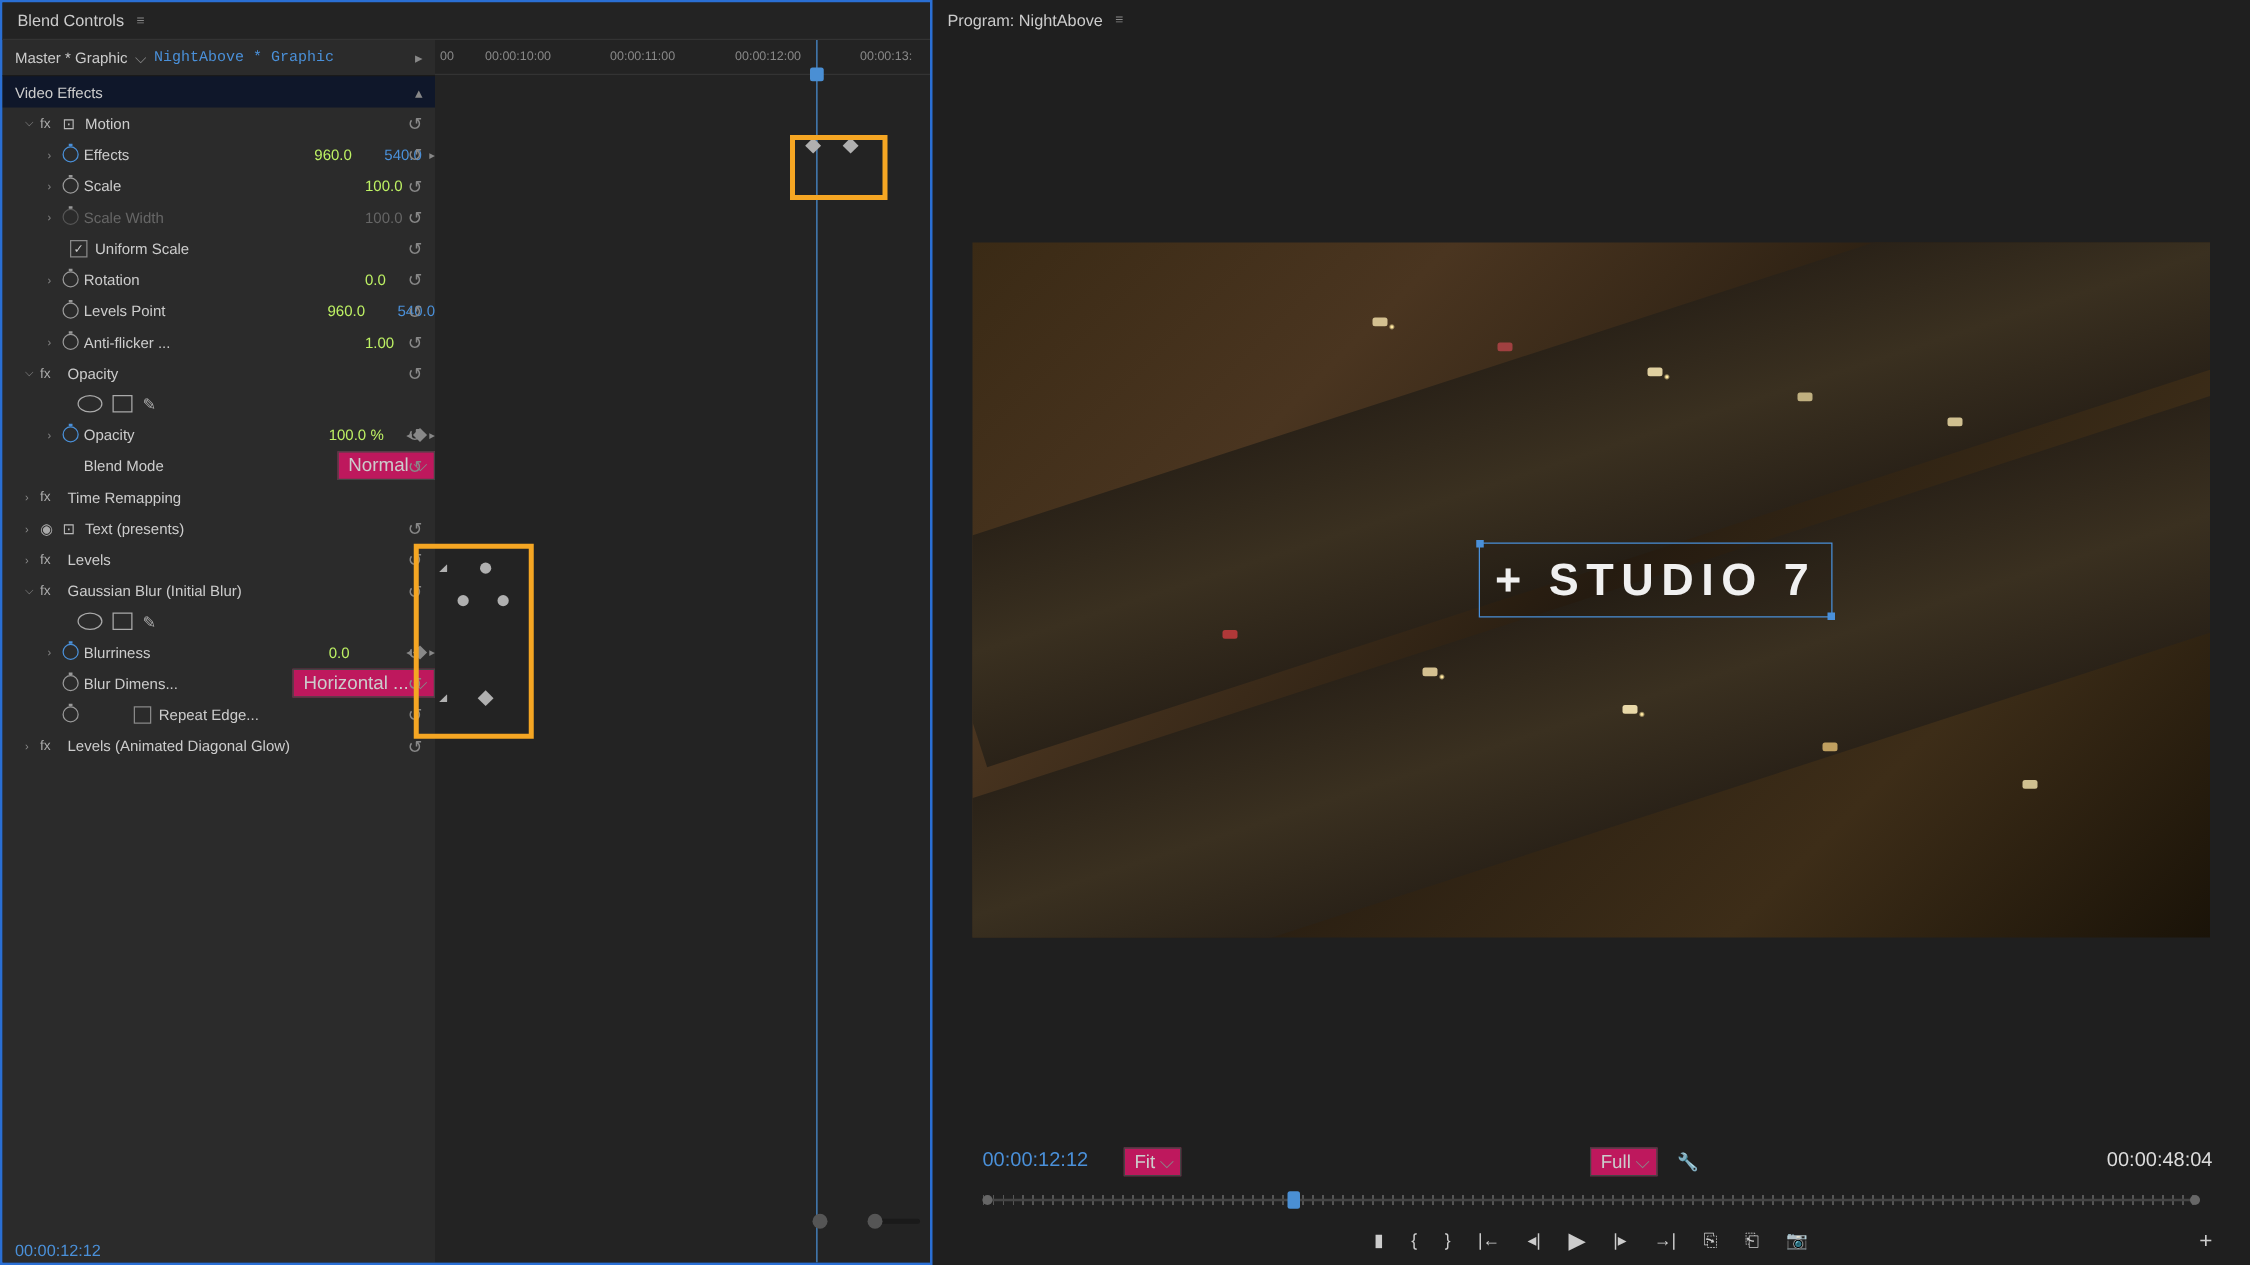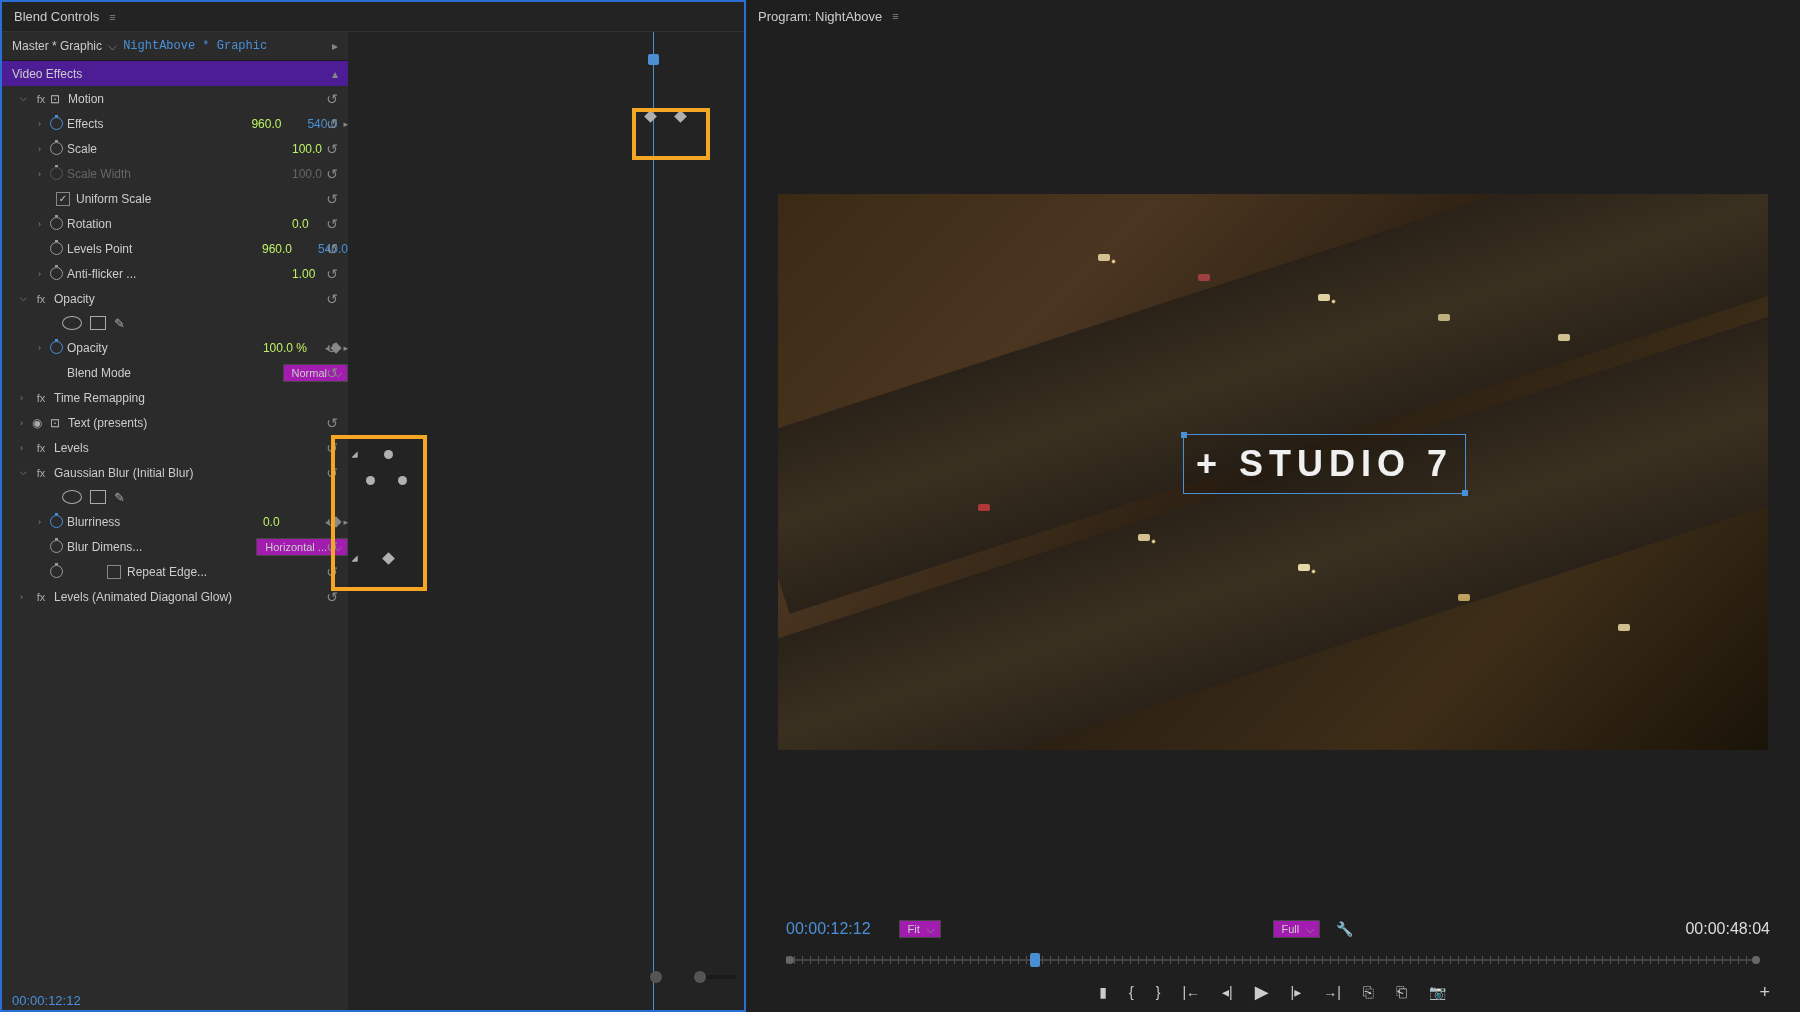--- a/index.html
+++ b/index.html
@@ -15,26 +15,26 @@
 .eff-body { flex:1; display:flex; overflow:hidden; }
 .eff-props { width:346px; background:#2b2b2b; display:flex; flex-direction:column; position:relative; }
 .eff-timeline { flex:1; background:#232323; position:relative; }
 
 .master-row { height:28px; display:flex; align-items:center; padding:0 10px; font-size:12px; }
 .master-row .m1 { color:#ccc; }
 .master-row .chev { margin:0 6px; color:#888; }
 .master-row .m2 { color:#4a90d9;font-family:Liberation Mono, monospace; }
 .arrow-right { margin-left:auto; color:#888; }
 
-.section-hdr { height:26px; background:#4c1d95; display:flex; align-items:center; padding:0 10px; font-size:12px; color:#ccc; border-top:1px solid #1a1a1a; }
+.section-hdr { height:26px; background:#0f172a; display:flex; align-items:center; padding:0 10px; font-size:12px; color:#ccc; border-top:1px solid #1a1a1a; }
 .section-hdr .tri { margin-left:auto; color:#888; }
 
 .prop-row { height:25px; display:flex; align-items:center; padding-left:18px; position:relative; font-size:12px; }
 .prop-row .tw { width:12px; color:#888; font-size:9px; }
-.prop-row .fx { width:18px; color:#aaa; font-size:11px;text-align:center; }
+.prop-row .fx { width:18px; color:#aaa; font-size:11px; }
 .prop-row .ico { width:18px; }
 .prop-row .lbl { flex:1; color:#ccc; }
 .prop-row .val { color:#bef264; width:56px; }
 .prop-row .val2 { color:#4a90d9; }
 .prop-row .dim { color:#666; }
 .prop-row .reset { position:absolute; right:10px; color:#888; font-size:14px; }
 .indent1 { padding-left:36px; }
 .indent2 { padding-left:54px; }
 
 .stopwatch { display:inline-block; width:13px; height:13px; border:1.5px solid #999; border-radius:50%; position:relative; margin-right:4px; vertical-align:middle; }
@@ -47,21 +47,21 @@
 
 .mask-shapes { display:flex; gap:8px; padding-left:60px; align-items:center; height:24px; }
 .shape-ellipse { width:20px; height:14px; border:1.5px solid #aaa; border-radius:50%; }
 .shape-rect { width:16px; height:14px; border:1.5px solid #aaa; }
 .shape-pen { color:#aaa; font-size:13px; }
 
 .kf-nav { display:flex; gap:3px; align-items:center; margin-left:6px; }
 .kf-nav span { color:#888; font-size:9px; }
 .kf-diamond { width:8px; height:8px; background:#888; transform:rotate(45deg); }
 
-.dd { background:#a21caf; border:1px solid #444; padding:2px 20px 2px 8px; color:#ccc; font-size:11px; position:relative; display:inline-block; }
+.dd { background:#be185d; border:1px solid #444; padding:2px 20px 2px 8px; color:#ccc; font-size:15px; position:relative; display:inline-block; }
 .dd::after { content:'⌵'; position:absolute; right:5px; color:#888; }
 
 
 .time-ruler { height:28px; display:flex; align-items:center; position:relative; border-bottom:1px solid #333; font-size:10px; color:#888; }
 .time-ruler span { position:absolute; }
 .clip-bar { height:26px; background:#6a7a8a; display:flex; align-items:center; padding-left:8px; color:#ddd; font-size:12px; border-top:1px solid #1a1a1a; margin-left:0; }
 
 .playhead { position:absolute; top:0; bottom:0; width:1px; background:#4a8fd4; left:305px; }
 .playhead::before { content:''; position:absolute; top:22px; left:-5px; width:11px; height:11px; background:#4a8fd4; border-radius:2px; }
 .kf-dot { width:9px; height:9px; background:#b0b0b0; transform:rotate(45deg); position:absolute; }
@@ -291,20 +291,27 @@
           <span class="tw">›</span>
           <span class="fx">fx</span>
           <span class="lbl" style="margin-left:4px">Levels (Animated Diagonal Glow)</span>
           <span class="reset">↺</span>
         </div>
 
         <div class="tc-row">00:00:12:12</div>
       </div>
 
       <div class="eff-timeline">
+        <div class="time-ruler">
+          <span style="left:4px">00</span>
+          <span style="left:40px">00:00:10:00</span>
+          <span style="left:140px">00:00:11:00</span>
+          <span style="left:240px">00:00:12:00</span>
+          <span style="left:340px">00:00:13:</span>
+        </div>
         <div class="playhead"></div>
 
         <div class="kf-dot" style="top:80px; left:298px"></div>
         <div class="kf-dot" style="top:80px; left:328px"></div>
 
         <div class="kf-dot" style="top:418px; left:2px; clip-path:polygon(50% 0,100% 50%,50% 100%)"></div>
         <div class="kf-dot" style="top:418px; left:36px; border-radius:50%; transform:none"></div>
         <div class="kf-dot" style="top:444px; left:18px; border-radius:50%; transform:none"></div>
         <div class="kf-dot" style="top:444px; left:50px; border-radius:50%; transform:none"></div>
         <div class="kf-dot" style="top:522px; left:2px; clip-path:polygon(50% 0,100% 50%,50% 100%)"></div>

